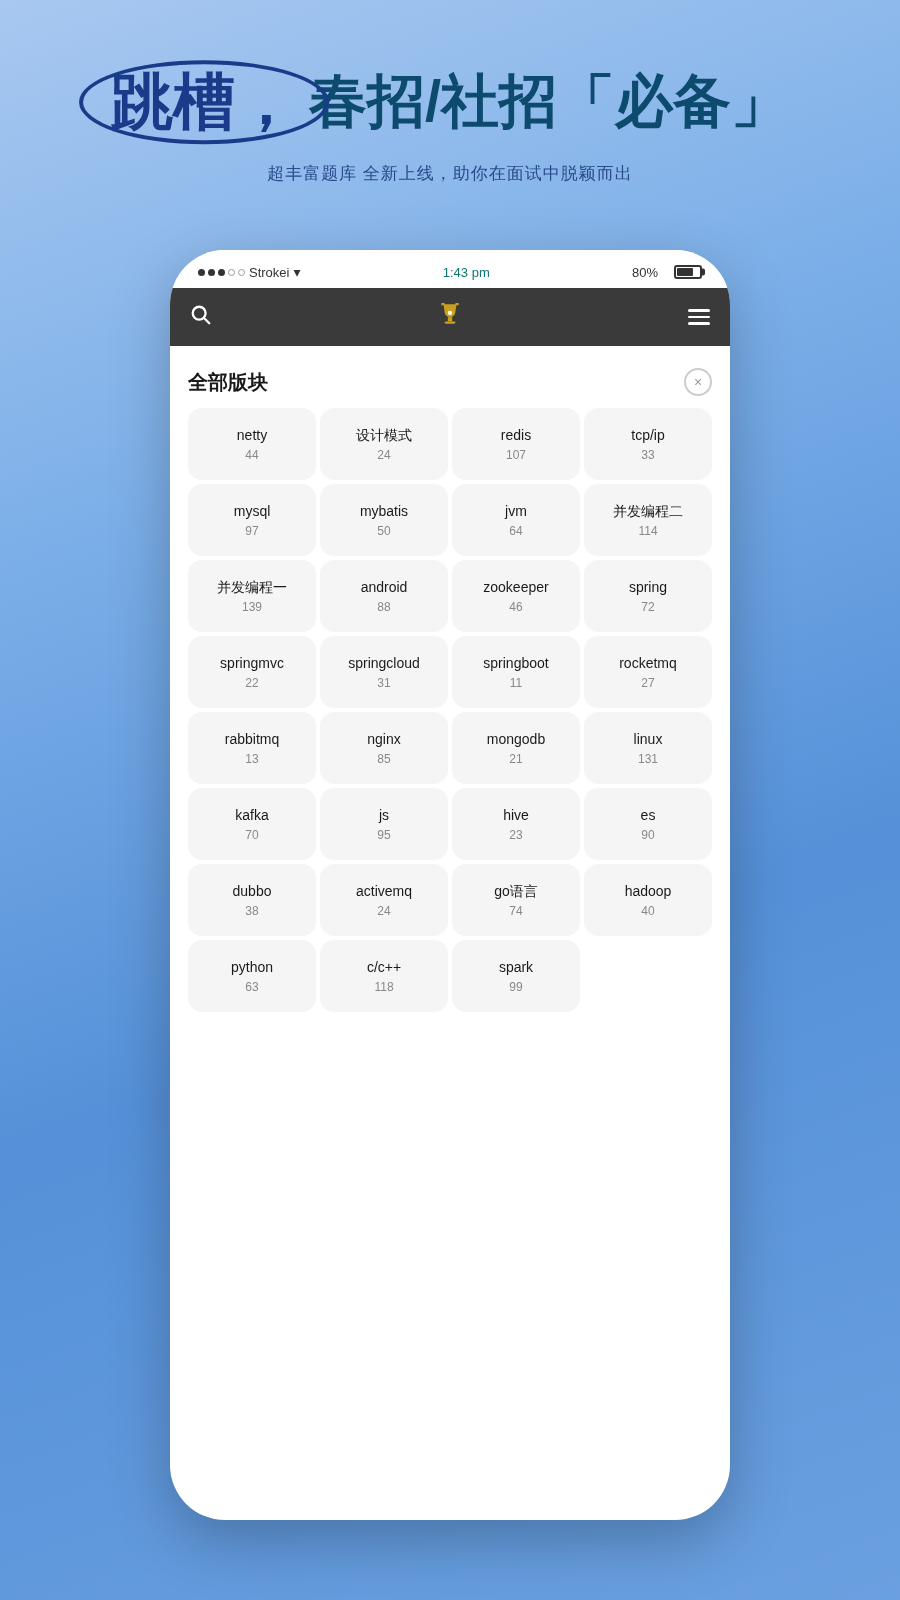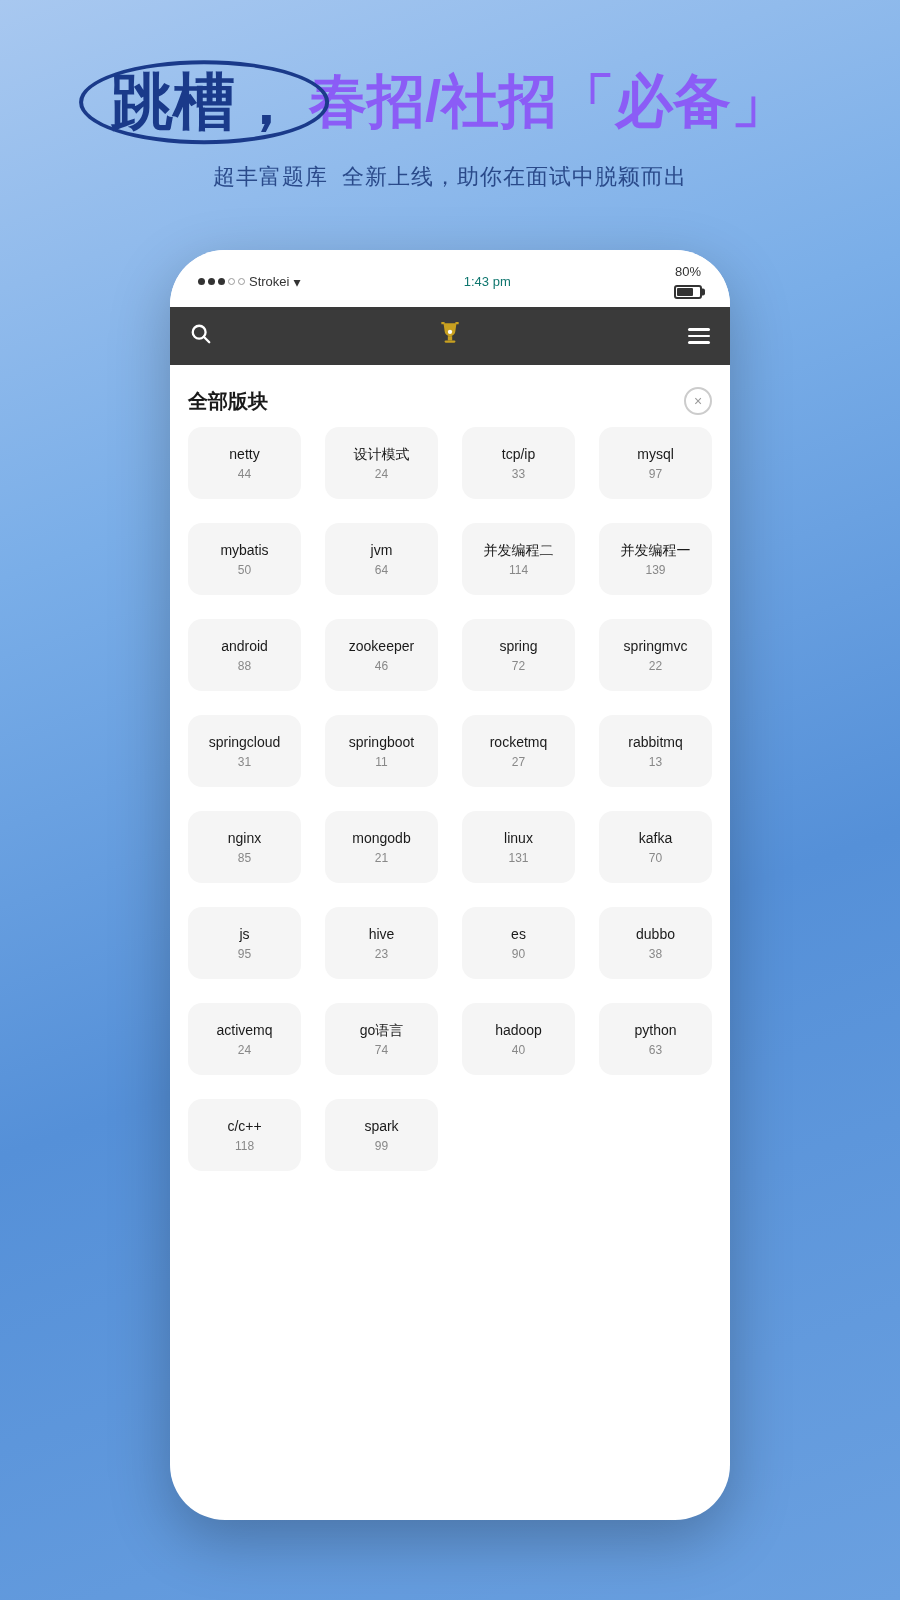--- a/index.html
+++ b/index.html
@@ -51,29 +51,28 @@
       transform: translate(-50%, -50%);
       width: 130%;
       height: 90%;
       border: 4px solid #1a3a8a;
       border-radius: 50%;
     }
 
     .headline-sub {
       font-size: 58px;
       font-weight: 900;
-      color: #8b5cf6;
+      color: #0c4a6e;
     }
 
     .subtitle {
-      font-size: 22px;
+      font-size: 17px;
       color: #2a4a8a;
       margin-top: 8px;
       letter-spacing: 1px;
-      font-family: Liberation Mono, monospace;
     }
 
     
     .phone-mockup {
       position: absolute;
       top: 250px;
       left: 50%;
       transform: translateX(-50%);
       width: 560px;
       height: 1270px;
@@ -128,24 +127,23 @@
 
     .status-center {
       font-size: 13px;
       font-weight: 500;
       color: #0f766e;
     }
 
     .status-right {
       display: flex;
       align-items: center;
-      gap: 6px;
+      gap: 16px;
       font-size: 13px;
       color: #333;
-      flex-direction: column;
     }
 
     .battery-bar {
       width: 28px;
       height: 14px;
       border: 2px solid #333;
       border-radius: 3px;
       padding: 1px;
       position: relative;
     }
@@ -227,21 +225,21 @@
       align-items: center;
       justify-content: center;
       color: #999;
       font-size: 14px;
       cursor: pointer;
     }
 
     .grid-container {
       display: grid;
       grid-template-columns: repeat(4, 1fr);
-      gap: 24px;
+      gap: 4px;
     }
 
     .grid-item {
       background: #f5f5f5;
       border-radius: 14px;
       padding: 14px 8px;
       display: flex;
       flex-direction: column;
       align-items: center;
       justify-content: center;
@@ -330,20 +328,24 @@
     <div class="grid-container" id="grid-container">
     <div class="grid-item">
       <span class="item-name">netty</span>
       <span class="item-count">44</span>
     </div>
         <div class="grid-item">
       <span class="item-name">设计模式</span>
       <span class="item-count">24</span>
     </div>
         <div class="grid-item">
+      <span class="item-name">redis</span>
+      <span class="item-count">107</span>
+    </div>
+        <div class="grid-item">
       <span class="item-name">tcp/ip</span>
       <span class="item-count">33</span>
     </div>
         <div class="grid-item">
       <span class="item-name">mysql</span>
       <span class="item-count">97</span>
     </div>
         <div class="grid-item">
       <span class="item-name">mybatis</span>
       <span class="item-count">50</span>

